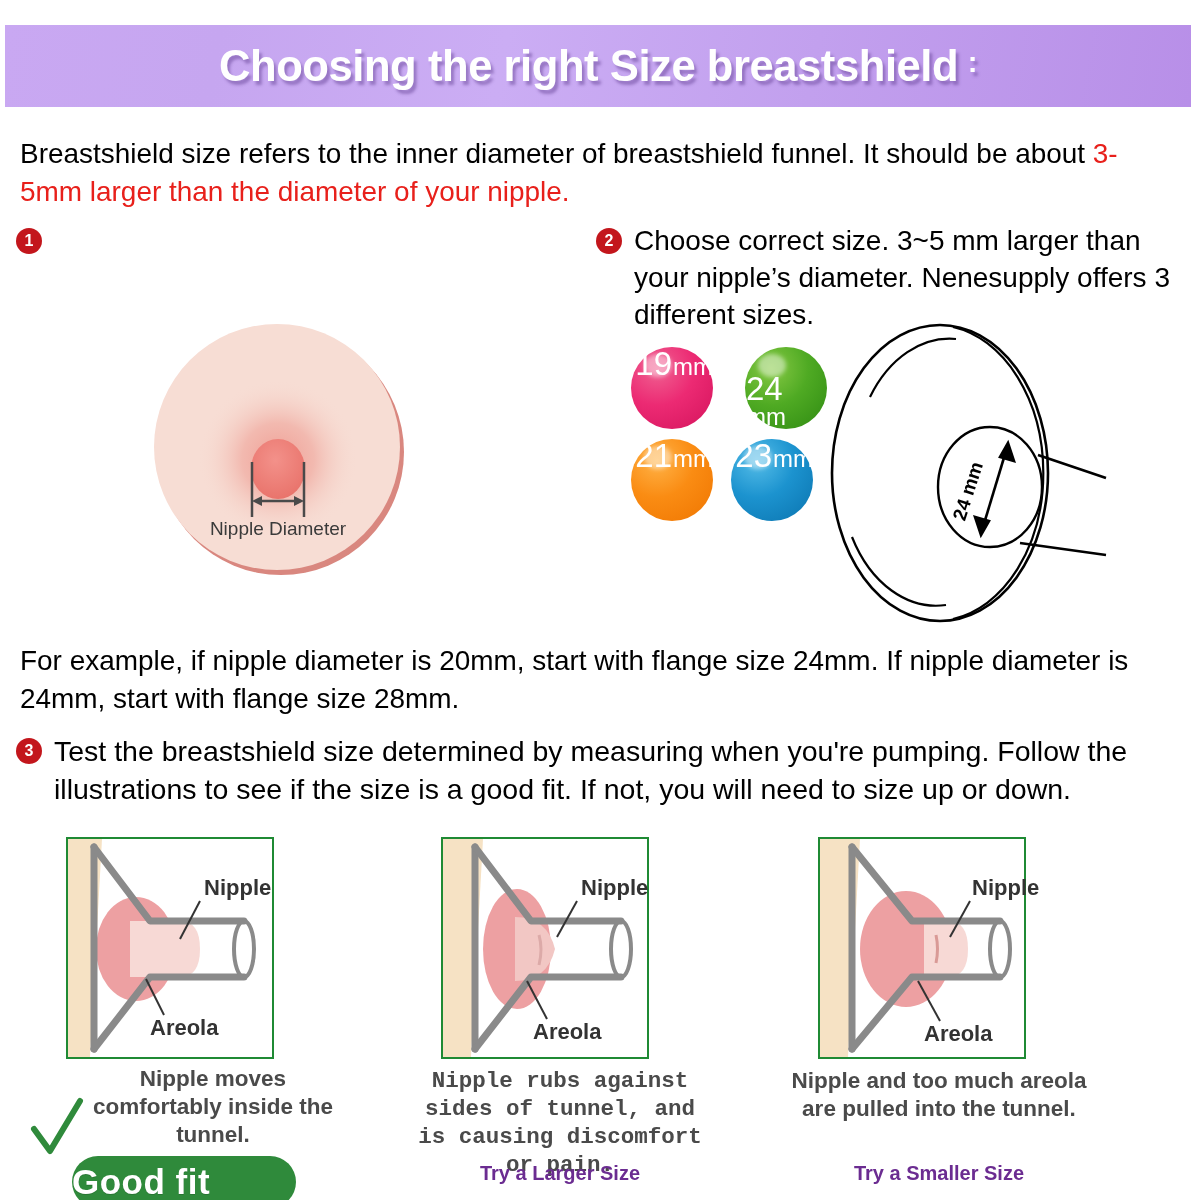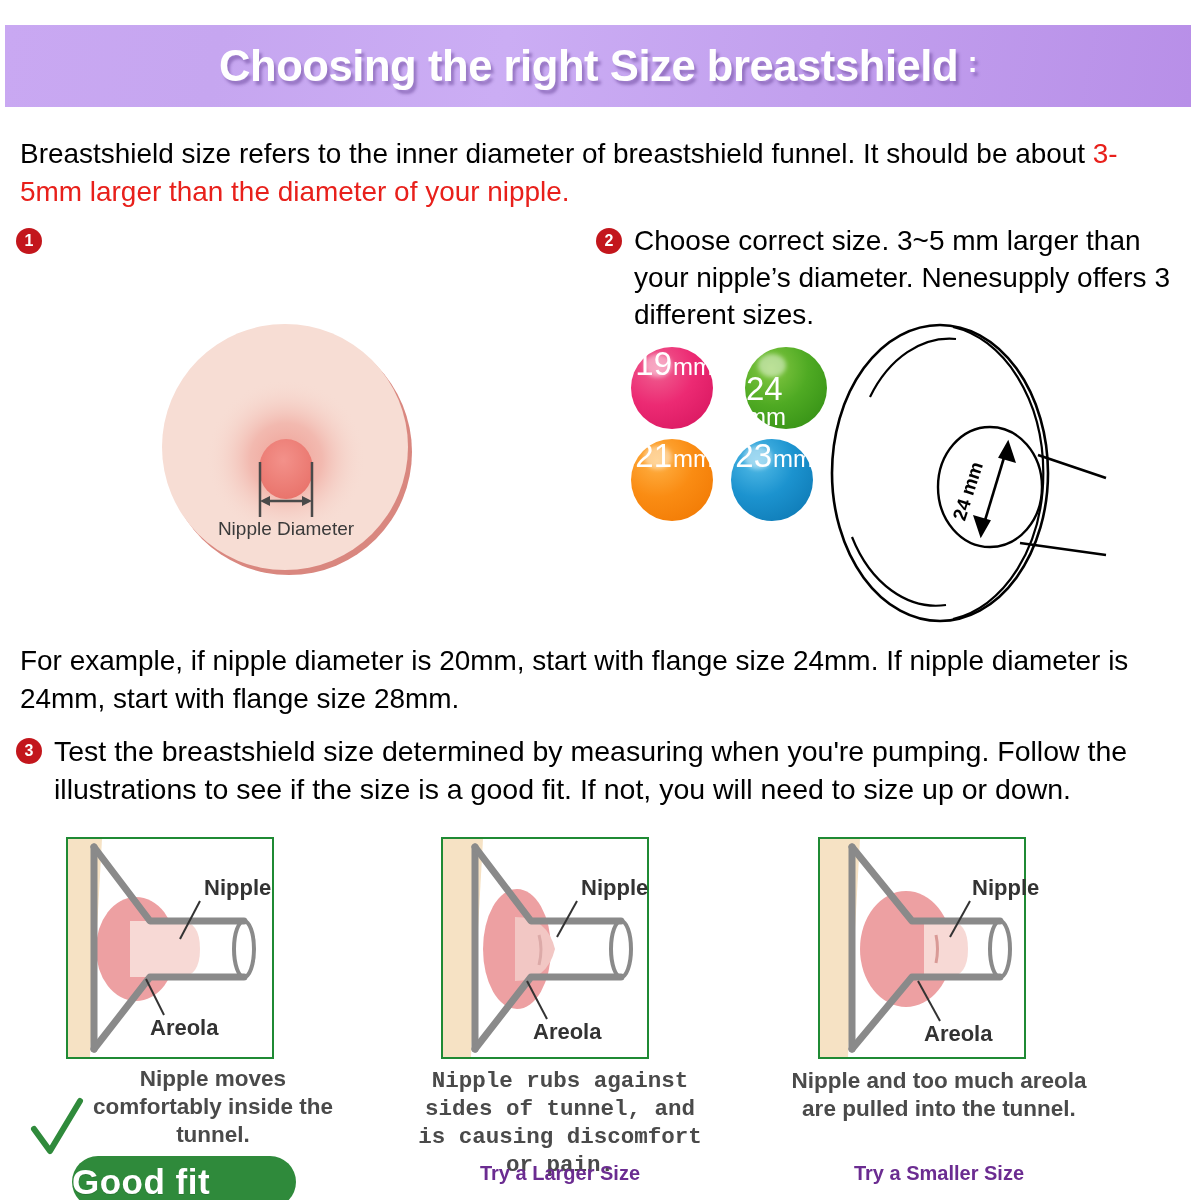--- a/index.html
+++ b/index.html
@@ -53,21 +53,21 @@
     flex: 0 0 26px;
   }
   .step-row { display: flex; align-items: flex-start; gap: 12px; }
   .step-num-wrap { padding-top: 6px; }
   .step-text { font-size: 28px; line-height: 37px; color: #000; }
 
   .step1 { position: absolute; left: 16px; top: 203px; width: 555px; }
   .step2 { position: absolute; left: 596px; top: 203px; width: 590px; }
 
   
-  .breast-wrap { position: absolute; left: 136px; top: 300px; width: 320px; height: 260px; }
+  .breast-wrap { position: absolute; left: 128px; top: 300px; width: 320px; height: 260px; }
 
   
   .bubbles { position: absolute; left: 625px; top: 328px; width: 200px; height: 180px; }
   .bubble {
     position: absolute; width: 82px; height: 82px; border-radius: 50%;
     display: flex; align-items: baseline; justify-content: flex-end;
     color: #fff; font-family: "Liberation Sans", sans-serif;
   }
   .bubble .num { font-size: 33px; font-weight: 400; line-height: 1; }
   .bubble .mm  { font-size: 24px; font-weight: 400; line-height: 1; margin-left: 1px; }

